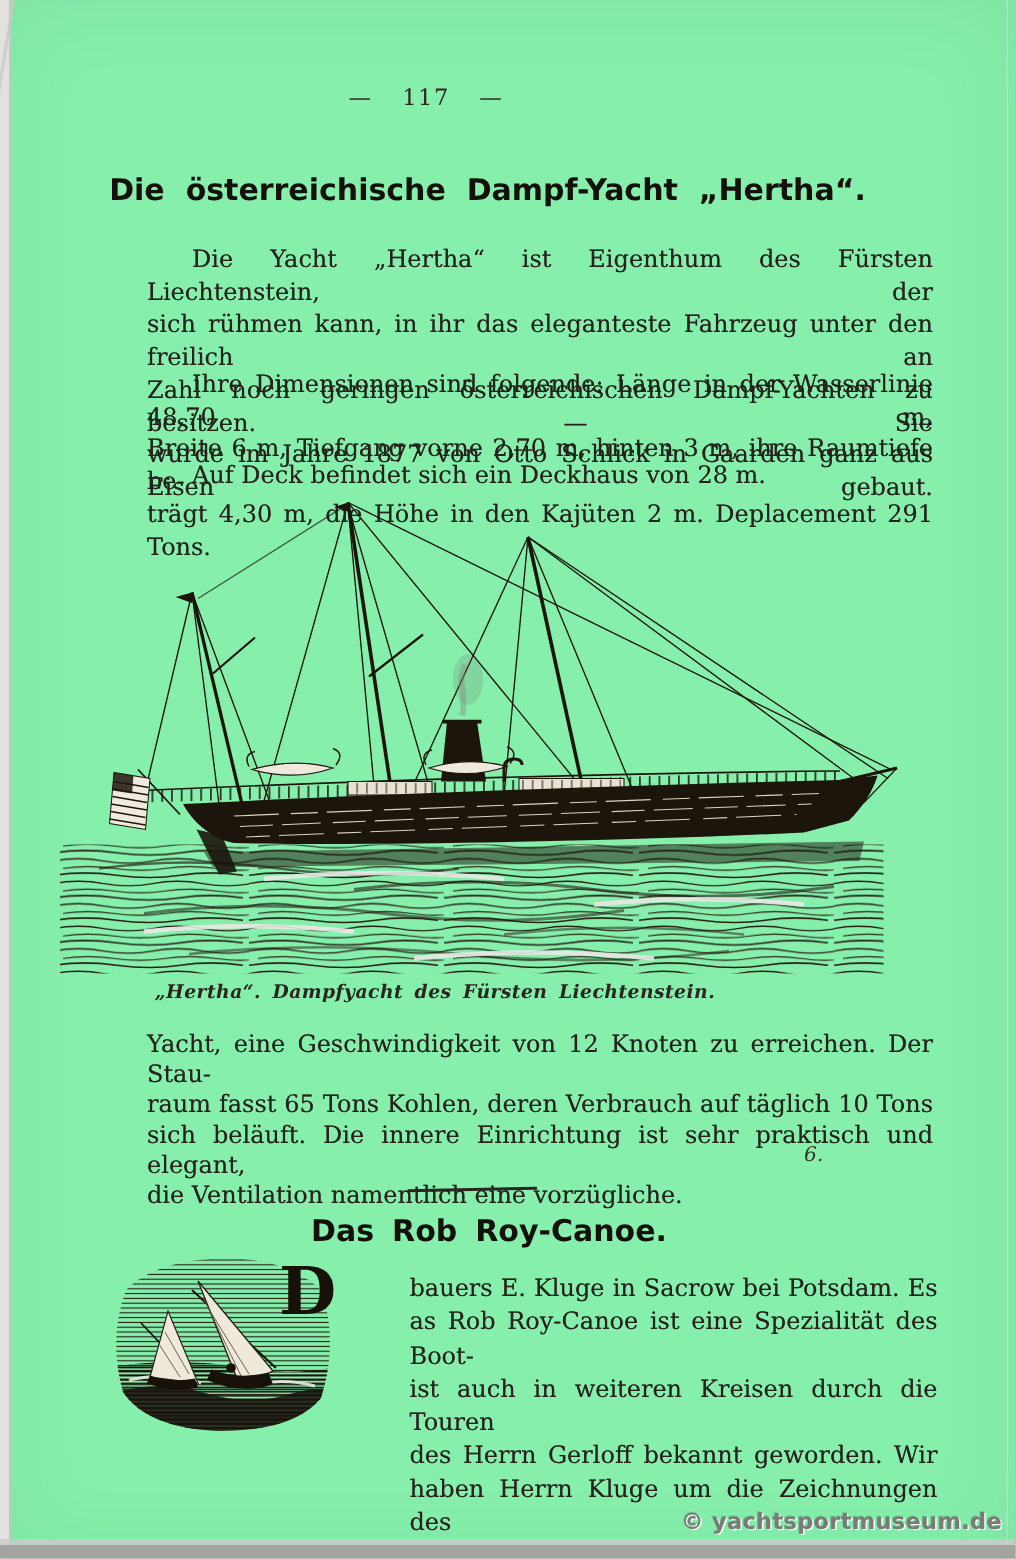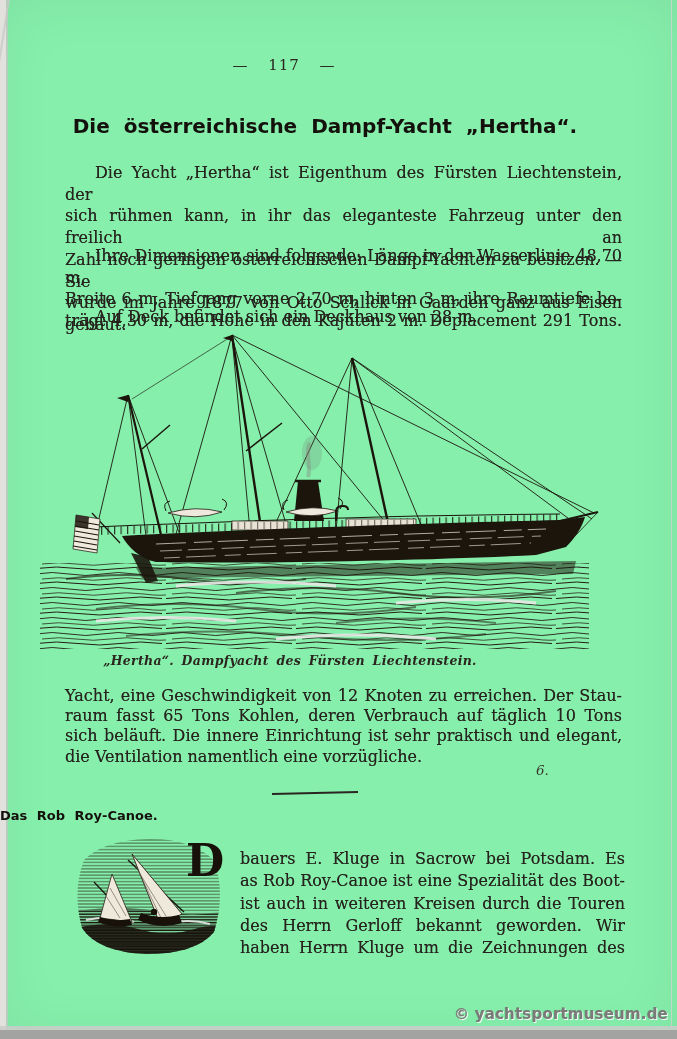--- a/index.html
+++ b/index.html
@@ -25,20 +25,21 @@
   .title {
     position:absolute; top:114px; left:0; width:650px; text-align:center;
     font-family:"DejaVu Sans", sans-serif; font-weight:700; font-size:20px;
     word-spacing:7px; letter-spacing:0px; color:#14110d;
   }
   .para { position:absolute; left:65px; width:557px; }
   .bl {
     font-size:16px; line-height:21.7px; white-space:normal;
     text-align:justify; text-align-last:justify;
     text-shadow:0 0 .4px rgba(20,15,8,.55);
+    margin-left:33px;
   }
   .bl.plain { text-align:left; text-align-last:left; }
   .bl.indent { text-indent:30px; }
   #p4 .bl { line-height:20.2px; }
   #p5 { left:240px; width:385px; }
   #p5 .bl { line-height:22.3px; }
 
   .engraving { position:absolute; left:36px; top:331px; width:568px; height:320px; }
   .caption {
     position:absolute; top:653px; left:20px; width:540px; text-align:center;
@@ -46,22 +47,22 @@
     word-spacing:3px; color:#2a251e;
   }
   .sheetmark {
     position:absolute; left:536px; top:762px; font-style:italic; font-size:13.5px; color:#3a352c;
   }
   .divider2 {
     position:absolute; top:792px; left:272px; width:86px; height:2px; background:#2a2520;
     transform:rotate(-1.2deg);
   }
   .heading2 {
-    position:absolute; top:808px; left:0; width:652px; text-align:left;
-    font-family:"DejaVu Sans", sans-serif; font-weight:700; font-size:13px;
+    position:absolute; top:808px; left:0; width:652px; text-align:center;
+    font-family:"DejaVu Sans", sans-serif; font-weight:700; font-size:20px;
     word-spacing:5px; color:#14110d;
   }
   .vignette { position:absolute; left:68px; top:832px; width:160px; height:126px; }
 
   .watermark {
     position:absolute; right:9px; top:1005px;
     font-family:"DejaVu Sans", sans-serif; font-weight:700; font-size:15px;
     color:#7a7a78; letter-spacing:.2px;
     text-shadow:1px 1px 0 rgba(255,255,255,.9), -0.5px -0.5px 0 rgba(0,0,0,.18);
   }

